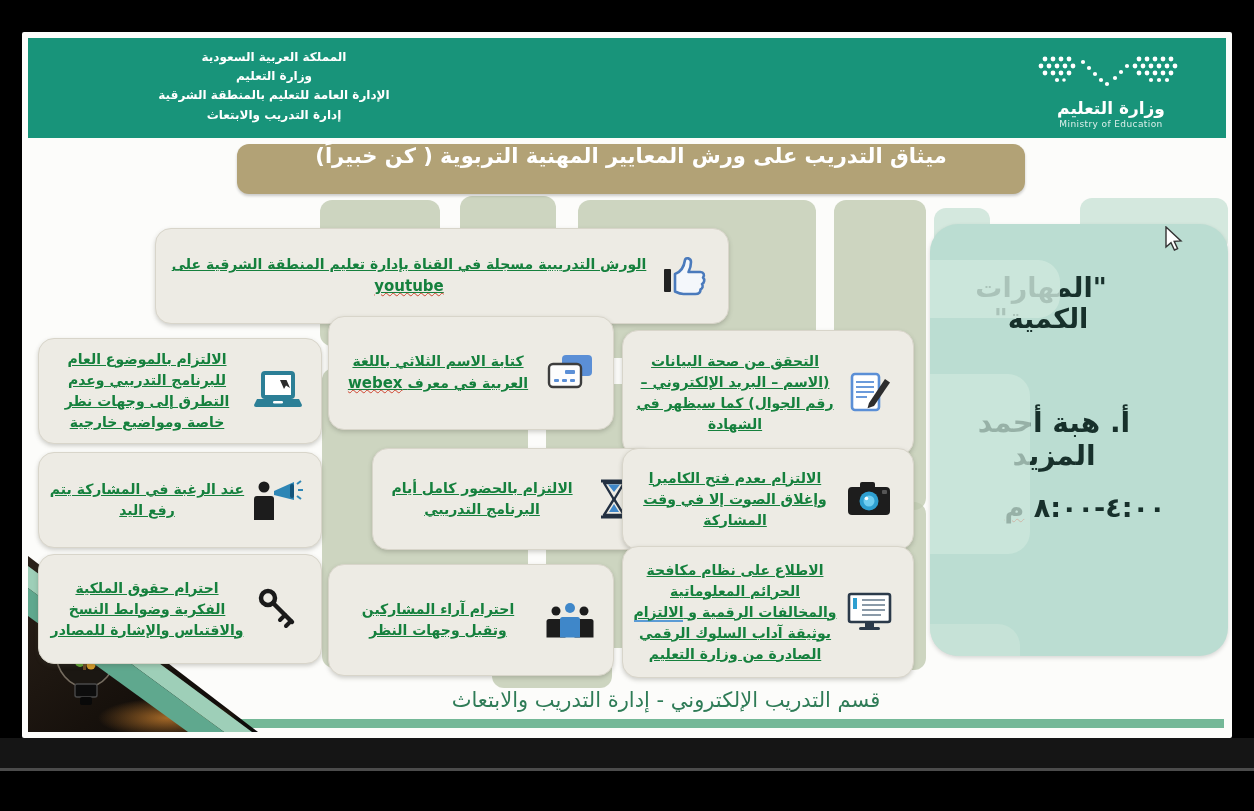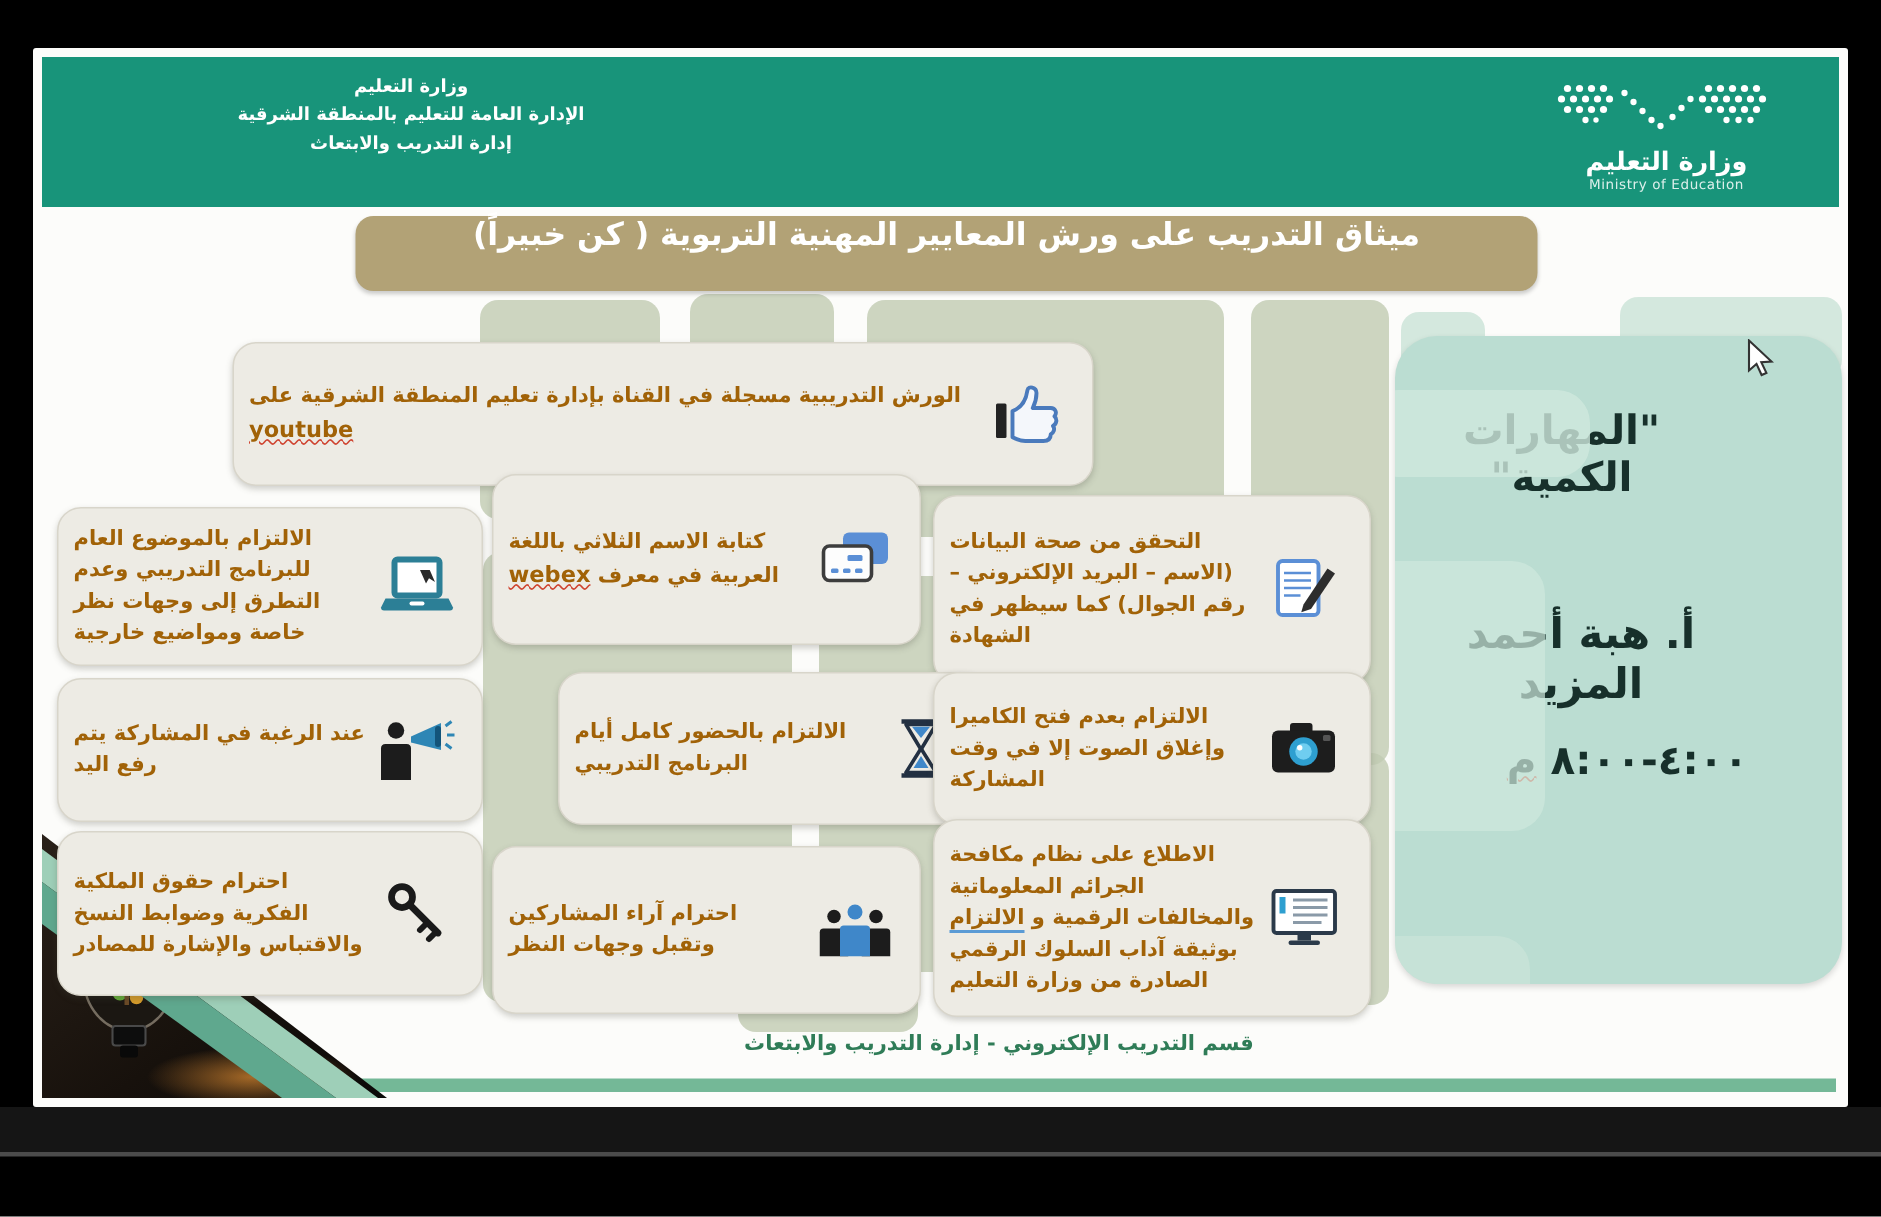--- a/index.html
+++ b/index.html
@@ -30,54 +30,55 @@
   .wm{position:absolute;border-radius:12px;z-index:1;}
   .wm.sage{background:#c0cbb2;opacity:.8;}
   .wm.mint{background:#cfe6da;opacity:.9;}
   
   .card{
     position:absolute;background:var(--card_bg);border:1px solid #d8d5ca;
     border-radius:16px;box-shadow:0 2px 4px rgba(70,70,60,.25);
     display:flex;direction:rtl;align-items:center;padding:6px 10px;z-index:3;
   }
   .card .icon{flex:0 0 66px;display:flex;align-items:center;justify-content:center;}
-  .card-text{flex:1;text-align:left;font-size:14px;font-weight:bold;color:#a16207;
-             line-height:1.5;direction:rtl;}
+  .card-text{flex:1;text-align:center;font-size:14px;font-weight:bold;color:#15803d;
+             line-height:1.5;direction:rtl;text-decoration:underline;}
   .kw{font-size:15px;}
   .wavy{text-decoration:underline;text-decoration-style:wavy;
         text-decoration-color:#cf4430;text-decoration-thickness:1px;}
   .bluelink{border-bottom:2px solid #5b9bd5;}
   
   .panel{position:absolute;left:908px;top:192px;width:298px;height:432px;
          background:var(--panel_mint);border-radius:28px;z-index:3;overflow:hidden;
          box-shadow:0 2px 4px rgba(0,0,0,.15);}
   .panel .wm{border-radius:22px;}
   .panel-text{position:absolute;color:#17302b;font-weight:bold;direction:rtl;text-align:center;}
   .pt-title{left:6px;top:48px;width:210px;font-size:27px;}
   .pt-name{left:4px;top:182px;width:240px;font-size:28px;}
   .pt-time{left:40px;top:268px;width:230px;font-size:27px;}
   
   .footer-text{position:absolute;left:344px;top:656px;width:600px;text-align:center;
-               color:var(--footer_green);font-weight:bold;font-size:14px;direction:rtl;z-index:2;}
+               color:var(--footer_green);font-weight:normal;font-size:21px;direction:rtl;z-index:2;}
   .bar{position:absolute;left:8px;top:687px;width:1194px;height:9px;background:var(--bar_green);z-index:2;}
   
   .corner{position:absolute;left:6px;top:524px;width:230px;height:176px;z-index:2;}
   
   .cursor{position:absolute;left:1163px;top:226px;z-index:10;}
   
   .strip-dark{position:absolute;left:0;top:738px;width:1254px;height:30px;background:#151515;}
   .strip-line{position:absolute;left:0;top:768px;width:1254px;height:3px;background:#4b4b4b;}
 </style>
 </head>
 <body>
 
 <div class="slide">
 
   <div class="header-band">
     <div class="org">
+      <div>المملكة العربية السعودية</div>
       <div>وزارة التعليم</div>
       <div>الإدارة العامة للتعليم بالمنطقة الشرقية</div>
       <div>إدارة التدريب والابتعاث</div>
     </div>
     <div class="logo">
       <svg width="160" height="40" viewBox="0 0 160 40">
         <g fill="#ffffff">
           <circle cx="14" cy="7" r="2.4"></circle>
             <circle cx="22" cy="7" r="2.4"></circle>
             <circle cx="30" cy="7" r="2.4"></circle>

